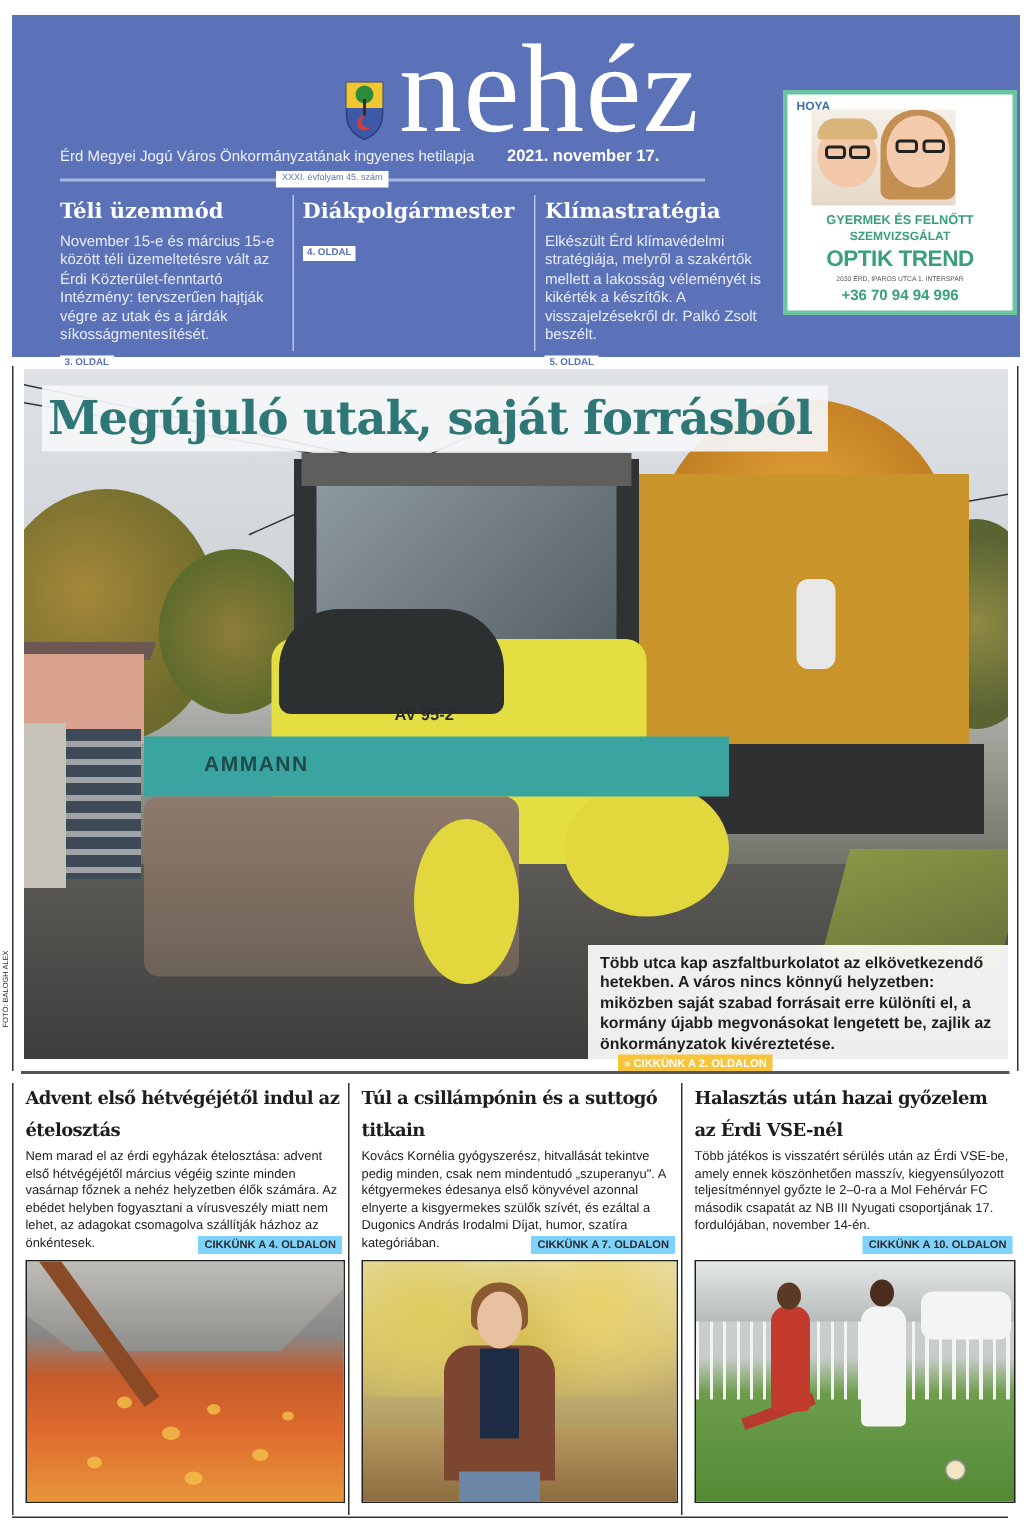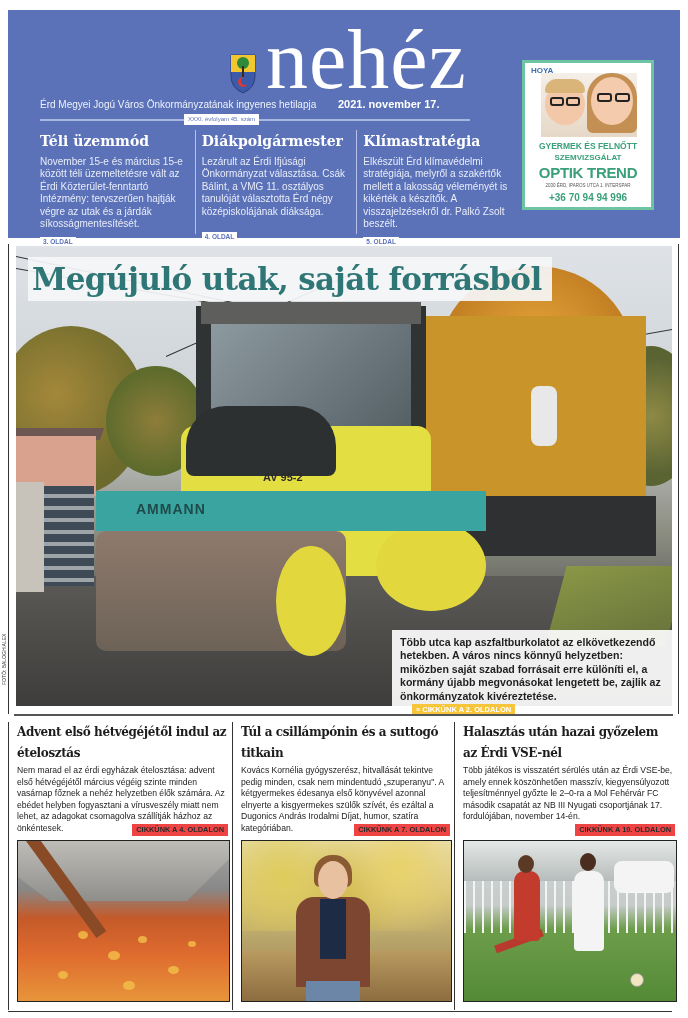--- a/index.html
+++ b/index.html
@@ -50,21 +50,21 @@
   .teaser-body {
     margin-top: 6px; font-size: 10px; line-height: 12.4px; color: #e8ecf8;
   }
   .page-tag {
     display: inline-block; margin-top: 2px; background: #ffffff; color: #5b72b9;
     font-size: 6.5px; font-weight: bold; padding: 1px 3px; line-height: 8px;
   }
 
   
   .ad {
-    position: absolute; left: 514px; top: 50px; width: 132px; height: 150px;
+    position: absolute; left: 514px; top: 50px; width: 156px; height: 150px;
     background: #ffffff; border: 3px solid #6cc4a2;
   }
   .ad-brand { position: absolute; left: 6px; top: 3px; font-size: 8px; font-weight: bold; color: #3b6fb0; }
   .ad-photo {
     position: absolute; left: 16px; top: 10px; width: 96px; height: 64px;
     background: linear-gradient(180deg, #f4efe8 0%, #e6d8c7 100%);
     overflow: hidden;
   }
   .kid { position: absolute; border-radius: 50%; }
   .kid1 { left: 4px; top: 10px; width: 40px; height: 42px; background: #f2c8a8; }
@@ -155,21 +155,21 @@
   .story.s1 { left: 0; width: 224px; border-left: 1px solid #333; }
   .story.s2 { left: 224px; width: 222px; border-left: 1px solid #333; }
   .story.s3 { left: 446px; width: 225px; border-left: 1px solid #333; }
   .story-inner { position: absolute; left: 8px; right: 4px; top: 0; }
   .story-title {
     font-family: "DejaVu Serif", serif; font-weight: bold; font-size: 12px; line-height: 21px;
     color: #1d1d1d; letter-spacing: -0.4px;
   }
   .story-body { margin-top: 1px; font-size: 8.6px; line-height: 11.6px; color: #222; }
   .story-ref {
-    position: absolute; right: 4px; background: #ef4444; color: #2b2b2b; font-size: 7.4px; font-weight: bold;
+    position: absolute; right: 4px; background: #7dd3fc; color: #2b2b2b; font-size: 7.4px; font-weight: bold;
     padding: 1px 4px; line-height: 10px;
   }
   .story-photo {
     position: absolute; left: 8px; right: 2px; top: 118px; height: 162px; overflow: hidden;
     border: 1px solid #222;
   }
   .bottom-rule { position: absolute; left: 8px; top: 1011px; width: 664px; height: 1px; background: #333; }
 
   
   .p-cook { position: absolute; inset: 0; background: linear-gradient(180deg, #a9a8a5 0%, #888 30%, #c45a2a 48%, #de6a2e 70%, #e7953a 100%); }
@@ -218,21 +218,20 @@
   <div class="volume">XXXI. évfolyam 45. szám</div>
 
   <div class="teasers">
     <div class="teaser">
       <div class="teaser-title">Téli üzemmód</div>
       <div class="teaser-body">November 15-e és március 15-e között téli üzemeltetésre vált az Érdi Közterület-fenntartó Intézmény: tervszerűen hajtják végre az utak és a járdák síkosságmentesítését.</div>
       <span class="page-tag">3. OLDAL</span>
     </div>
     <div class="teaser">
       <div class="teaser-title">Diákpolgármester</div>
-      <div class="teaser-body">Lezárult az Érdi Ifjúsági Önkormányzat választása. Csák Bálint, a VMG 11. osztályos tanulóját választotta Érd négy középiskolájának diáksága.</div>
       <span class="page-tag" style="margin-top:14px">4. OLDAL</span>
     </div>
     <div class="teaser">
       <div class="teaser-title">Klímastratégia</div>
       <div class="teaser-body">Elkészült Érd klímavédelmi stratégiája, melyről a szakértők mellett a lakosság véleményét is kikérték a készítők. A visszajelzésekről dr. Palkó Zsolt beszélt.</div>
       <span class="page-tag">5. OLDAL</span>
     </div>
   </div>
 
   <div class="ad">

